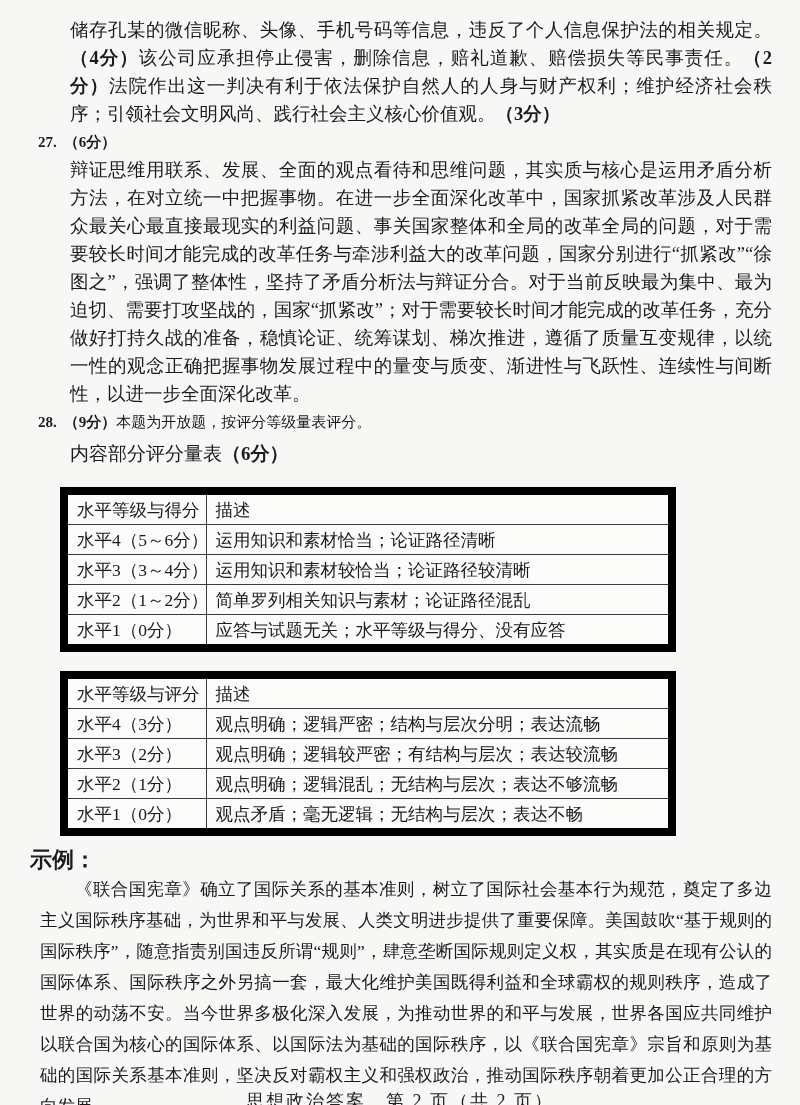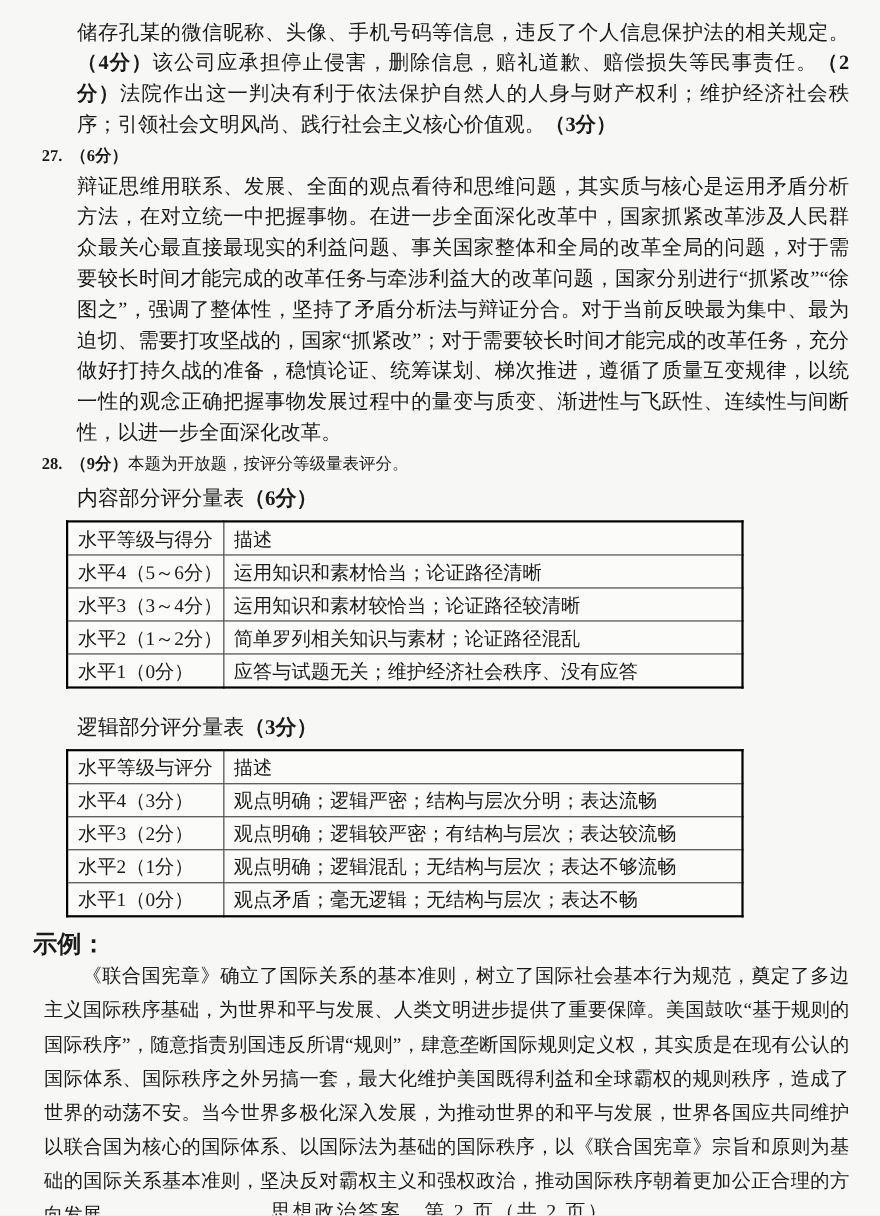--- a/index.html
+++ b/index.html
@@ -29,26 +29,26 @@
     white-space:nowrap;
   }
   .item-num{font-weight:700;margin-right:7px;}
   .item-score{font-weight:700;}
   .rubric-caption{
     margin:4px 0 0 32px;
     font-size:19px;
     line-height:28px;
   }
   table.score-table{
-    margin:5px 0 0 22px;
+    margin:19px 0 0 22px;
     border-collapse:collapse;
     width:616px;
     table-layout:fixed;
     background:#fbfbfa;
-    border:2px solid #000000;
+    border:8px solid #000000;
   }
   table.score-table th,
   table.score-table td{
     border:1px solid #3a3a3a;
     font-weight:400;
     text-align:left;
     vertical-align:middle;
     padding:1px 6px 1px 9px;
     font-size:17.5px;
     height:27px;
@@ -120,26 +120,25 @@
     <tr>
       <td>水平3（3～4分）</td>
       <td>运用知识和素材较恰当；论证路径较清晰</td>
     </tr>
     <tr>
       <td>水平2（1～2分）</td>
       <td>简单罗列相关知识与素材；论证路径混乱</td>
     </tr>
     <tr>
       <td>水平1（0分）</td>
-      <td>应答与试题无关；维护经济社会秩序、没有应答</td>
+      <td>应答与试题无关；水平等级与得分、没有应答</td>
     </tr>
   </tbody>
     </table>
 
-  <div class="rubric-caption caption-gap"><span>逻辑部分评分量表</span><span class="bold">（3分）</span></div>
 
   <table class="score-table">
     <colgroup>
         <col class="c1">
         <col>
       </colgroup>
     <tbody>
         <tr>
       <th>水平等级与评分</th>
       <th>描述</th>

